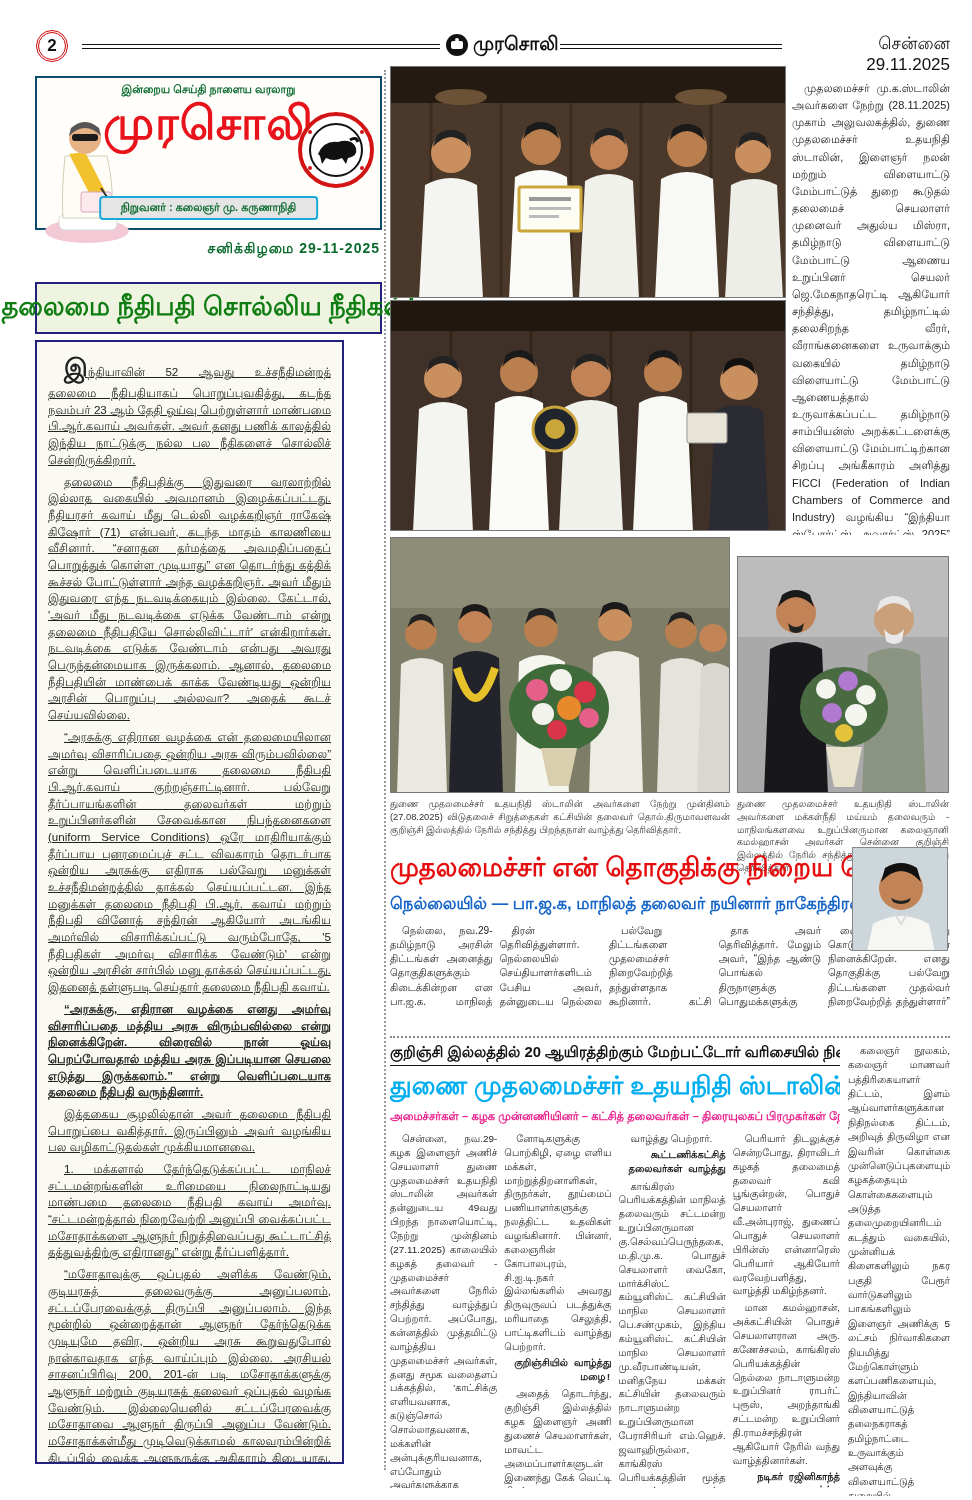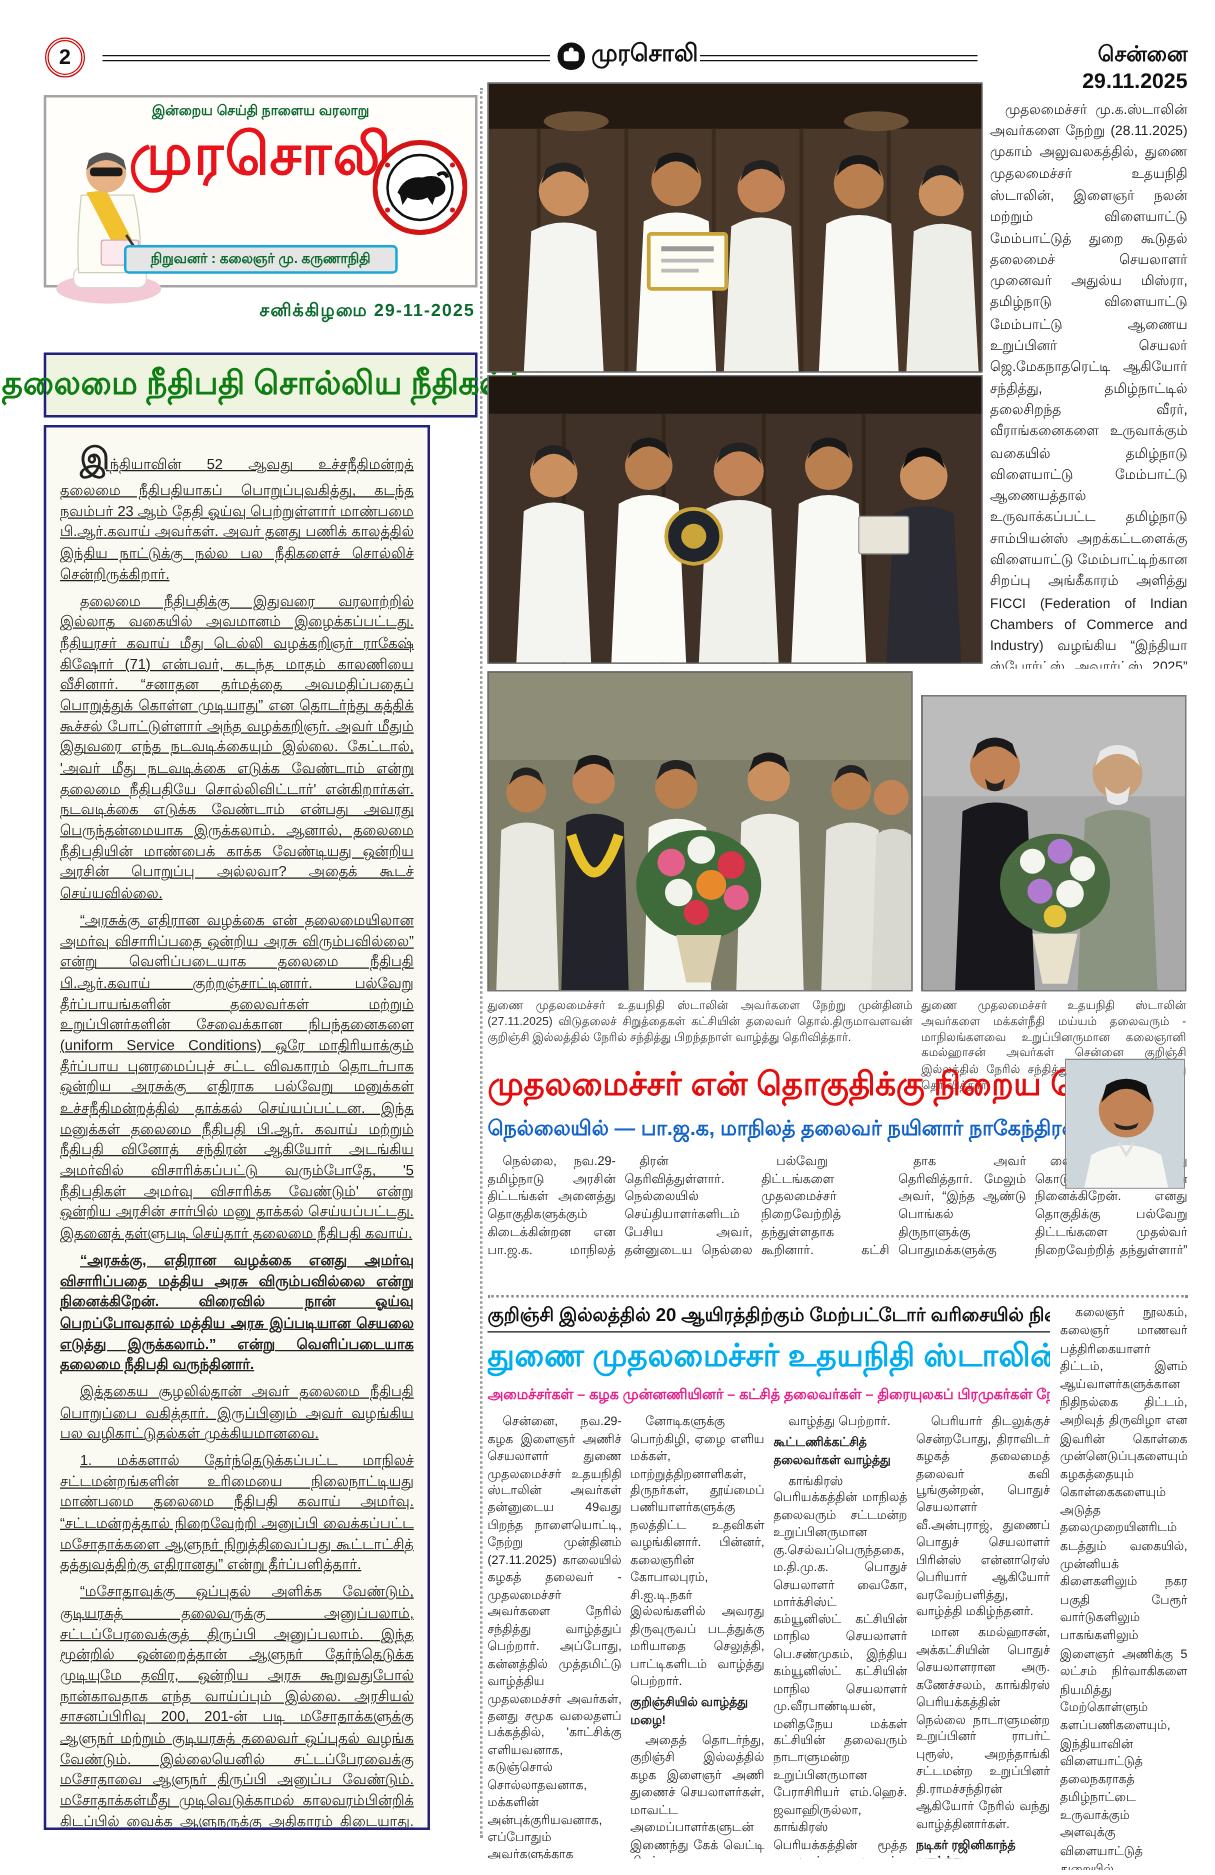--- a/index.html
+++ b/index.html
@@ -10,25 +10,25 @@
   
   .hdr-pagenum{position:absolute;left:36px;top:30px;width:32px;height:32px;border:3px double #cf0a0a;border-radius:50%;
     display:flex;align-items:center;justify-content:center;font-weight:bold;font-size:17px;color:#111;background:#fff;}
   .hdr-rule{position:absolute;height:5px;border-top:1.5px solid #111;border-bottom:1.5px solid #111;}
   .hdr-rule.left{left:82px;top:44px;width:358px;}
   .hdr-rule.right{left:560px;top:44px;width:222px;}
   .hdr-brand{position:absolute;left:446px;top:33px;display:flex;align-items:center;gap:5px;font-weight:bold;font-size:19px;color:#111;}
   .hdr-emblem{width:22px;height:22px;border-radius:50%;background:#111;position:relative;flex:0 0 auto;}
   .hdr-emblem:before{content:"";position:absolute;left:5px;top:7px;width:12px;height:8px;background:#fff;border-radius:2px;}
   .hdr-emblem:after{content:"";position:absolute;left:9px;top:4px;width:4px;height:4px;background:#fff;border-radius:50%;}
-  .hdr-date{position:absolute;left:790px;top:34px;width:160px;text-align:right;font-weight:bold;font-size:17px;color:#111;}
+  .hdr-date{position:absolute;left:790px;top:34px;width:160px;text-align:right;font-weight:normal;font-size:17px;color:#111;}
 
   
   .vdiv{position:absolute;left:384px;top:70px;height:1400px;border-left:2px dotted #9a9a9a;}
-  .masthead{position:absolute;left:35px;top:76px;width:347px;height:154px;border:2px solid #a3a3a3;background:#fffefa;}
+  .masthead{position:absolute;left:35px;top:76px;width:347px;height:154px;border:2px solid #0c4a6e;background:#fffefa;}
   .m-tagline{position:absolute;left:0;top:5px;width:100%;text-align:center;font-size:11px;font-weight:bold;color:#0b6b2f;}
   .m-title{position:absolute;left:0;top:20px;width:100%;text-align:center;font-size:46px;font-weight:800;color:#e8131b;letter-spacing:1px;line-height:1.1;}
   .m-founder{position:absolute;left:50%;transform:translateX(-50%);top:118px;padding:3px 20px;border:2px solid #19a8d8;border-radius:4px;
     background:#e5e5e5;font-size:11px;font-weight:bold;color:#0b6b2f;white-space:nowrap;}
   .m-daydate{position:absolute;left:0;top:162px;width:100%;text-align:right;font-size:14px;font-weight:bold;color:#0b6b2f;letter-spacing:1px;}
   .m-kn{position:absolute;left:4px;top:18px;}
   .m-bull{position:absolute;right:6px;top:34px;}
 
   .lead-hl-box{position:absolute;left:35px;top:282px;width:347px;height:52px;border:2px solid #22227e;background:#eef4e0;
     display:flex;align-items:center;justify-content:center;}
@@ -61,21 +61,21 @@
 
   
   .bday{position:absolute;left:390px;top:1044px;width:560px;height:452px;display:flex;gap:8px;}
   .bd-main{flex:1;min-width:0;}
   .bd-kicker{font-size:14.8px;font-weight:800;color:#111;border-bottom:1.5px solid #111;padding-bottom:3px;white-space:nowrap;overflow:hidden;}
   .bd-headline{margin-top:5px;font-size:25px;font-weight:800;color:#00aeef;white-space:nowrap;overflow:hidden;}
   .bd-subhead{margin-top:7px;font-size:11.4px;font-weight:800;color:#ea1e8c;white-space:nowrap;overflow:hidden;}
   .bd-body{display:flex;gap:7px;margin-top:8px;height:356px;overflow:hidden;}
   .bd-col{flex:1;font-size:9.9px;line-height:1.4;text-align:justify;color:#222;overflow:hidden;}
   .bd-col p,.bd-aside p,.iv-col p,.ficci-col p{margin:0 0 3px 0;text-indent:12px;}
-  .bd-col p.sub,.bd-aside p.sub{font-weight:bold;text-align:left;text-indent:0;margin:3px 0;}
+  .bd-col p.sub,.bd-aside p.sub{font-weight:bold;text-align:right;text-indent:0;margin:3px 0;font-family:Liberation Mono, monospace;}
   .bd-aside{flex:0 0 102px;font-size:9.9px;line-height:1.45;text-align:justify;color:#222;overflow:hidden;}
 </style>
 </head>
 <body>
 
 <div id="page">
 
   <div class="hdr-pagenum">2</div>
   <div class="hdr-rule left"></div>
   <div class="hdr-brand">
@@ -270,21 +270,21 @@
           <circle cx="110" cy="124" r="10" fill="#b07ad0"></circle>
         <circle cx="128" cy="138" r="10" fill="#f5f5f0"></circle>
           <circle cx="94" cy="156" r="10" fill="#b07ad0"></circle>
         <circle cx="118" cy="158" r="11" fill="#f5f5f0"></circle>
           <circle cx="106" cy="176" r="9" fill="#e4c23a"></circle>
         <path d="M88 190 L124 190 L116 230 L96 230 Z" fill="#e8e2cc"></path>
       </g>
     </svg>
   </div>
 
-  <div class="caption" style="left:390px;top:798px;width:340px;">துணை முதலமைச்சர் உதயநிதி ஸ்டாலின் அவர்களை நேற்று முன்தினம் (27.11.2025) விடுதலைச் சிறுத்தைகள் கட்சியின் தலைவர் தொல்.திருமாவளவன் குறிஞ்சி இல்லத்தில் நேரில் சந்தித்து பிறந்தநாள் வாழ்த்து தெரிவித்தார்.</div>
+  <div class="caption" style="left:390px;top:798px;width:340px;">துணை முதலமைச்சர் உதயநிதி ஸ்டாலின் அவர்களை நேற்று முன்தினம் (27.08.2025) விடுதலைச் சிறுத்தைகள் கட்சியின் தலைவர் தொல்.திருமாவளவன் குறிஞ்சி இல்லத்தில் நேரில் சந்தித்து பிறந்தநாள் வாழ்த்து தெரிவித்தார்.</div>
   <div class="caption" style="left:737px;top:798px;width:212px;">துணை முதலமைச்சர் உதயநிதி ஸ்டாலின் அவர்களை மக்கள்நீதி மய்யம் தலைவரும் - மாநிலங்களவை உறுப்பினருமான கலைஞானி கமல்ஹாசன் அவர்கள் சென்னை குறிஞ்சி இல்லத்தில் நேரில் சந்தித்து பிறந்தநாள் வாழ்த்து தெரிவித்தார்.</div>
 
   <div class="interview">
     <div class="iv-headline">முதலமைச்சர் என் தொகுதிக்கு நிறைய செய்திருக்கிறார்!</div>
     <div class="iv-subhead">நெல்லையில் — பா.ஜ.க, மாநிலத் தலைவர் நயினார் நாகேந்திரன் பேட்டி!</div>
     <div class="iv-portrait">
       <svg width="96" height="104" viewBox="0 0 96 104">
         <rect width="96" height="104" fill="#cdd6da"></rect>
         <circle cx="48" cy="40" r="22" fill="#c28456"></circle>
         <path d="M28 34 Q48 12 68 34 L64 20 Q48 10 32 20 Z" fill="#111"></path>

